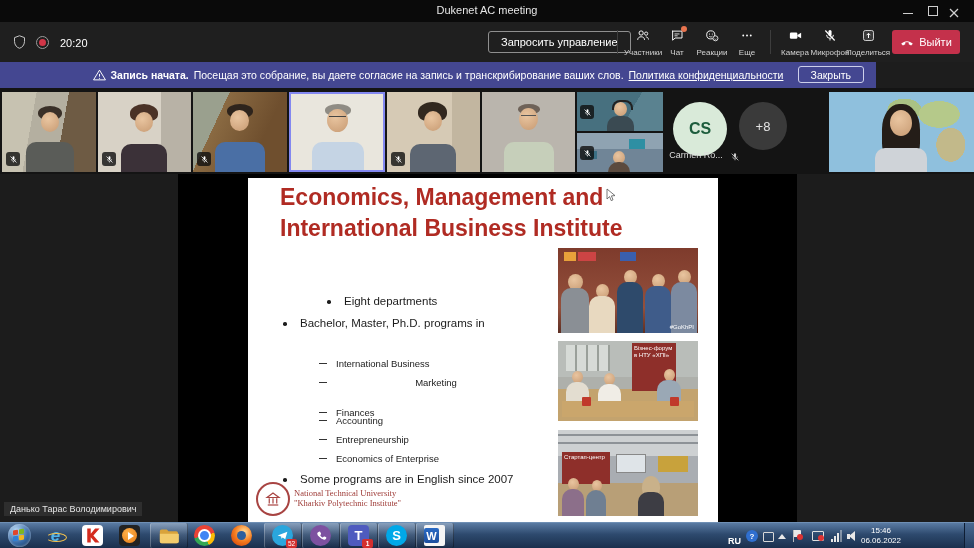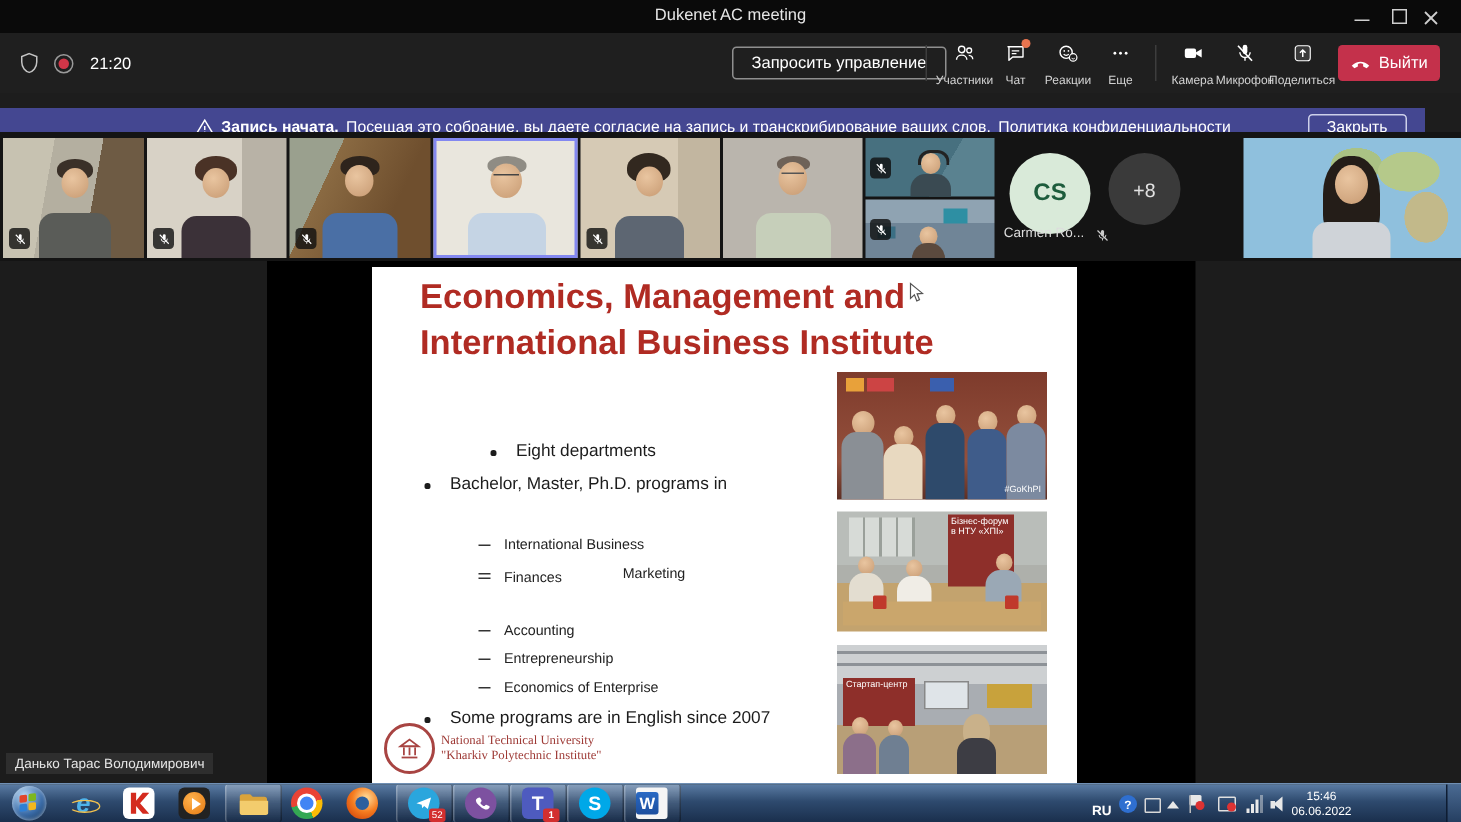--- a/index.html
+++ b/index.html
@@ -20,21 +20,21 @@
   .req-btn{position:absolute;left:488px;top:9px;height:22px;line-height:20px;padding:0 12px;border:1px solid #8f8f8f;
            border-radius:3px;font-size:11px;color:#fff;background:transparent;cursor:pointer;}
   .tb-div{position:absolute;top:8px;width:1px;height:24px;background:#3d3d3d;}
   .tb-item{position:absolute;top:6px;width:44px;text-align:center;cursor:pointer;color:#fff;}
   .tb-item .lbl{display:block;font-size:8px;color:#d2d2d2;margin-top:1px;}
   .tb-item svg{display:inline-block;}
   .chat-badge{position:absolute;left:26px;top:-2px;width:6px;height:6px;border-radius:50%;background:#e8744f;}
   .leave-btn{position:absolute;left:892px;top:8px;width:68px;height:24px;background:#c4314b;border-radius:3px;
              color:#fff;font-size:11px;display:flex;align-items:center;justify-content:center;gap:5px;cursor:pointer;}
   
-  .banner{position:absolute;left:0;top:72px;width:950px;height:26px;background:#444791;color:#fff;}
+  .banner{position:absolute;left:0;top:62px;width:876px;height:26px;background:#444791;color:#fff;}
   .banner-content{position:absolute;left:0;top:0;width:100%;height:26px;display:flex;align-items:center;justify-content:center;
                   font-size:10.5px;gap:5px;}
   .banner-bold{font-weight:bold;}
   .banner-link{text-decoration:underline;cursor:pointer;}
   .banner-close{position:absolute;right:12px;top:4px;height:17px;line-height:16px;padding:0 12px;border:1px solid #cdd0ea;
                 border-radius:3px;font-size:10.5px;color:#fff;background:transparent;cursor:pointer;}
   
   .strip{position:absolute;left:0;top:88px;width:974px;height:86px;background:#141414;}
   .tile{position:absolute;top:4px;height:80px;background:#333;overflow:hidden;cursor:pointer;}
   .tile.speaking{box-sizing:border-box;border:2px solid #8388f0;}
@@ -109,21 +109,21 @@
     </div>
   </div>
 
   <div class="toolbar">
     <svg width="15" height="16" viewBox="0 0 24 24" style="position:absolute;left:12px;top:12px;">
       <path d="M12 2 L20 5 V11 C20 17 16 21 12 22 C8 21 4 17 4 11 V5 Z" fill="none" stroke="#c4c4c4" stroke-width="1.6"></path>
       </svg>
     <span class="rec-ring">
         <span class="rec-dot"></span>
       </span>
-    <span class="timer">21:20</span>
+    <span class="timer">20:20</span>
 
     <button class="req-btn">Запросить управление</button>
     <div class="tb-div" style="left:617px;"></div>
 
     <div class="tb-item" style="left:621px;">
       <svg width="16" height="15" viewBox="0 0 24 24">
         <circle cx="9" cy="8" r="3.4" fill="none" stroke="#fff" stroke-width="1.5"></circle>
         <path d="M3.5 19c0-3 2.4-5 5.5-5s5.5 2 5.5 5" fill="none" stroke="#fff" stroke-width="1.5"></path>
         <circle cx="17" cy="9" r="2.6" fill="none" stroke="#fff" stroke-width="1.4"></circle>
         <path d="M16.5 14.2c2.6.2 4.3 2 4.3 4.3" fill="none" stroke="#fff" stroke-width="1.4"></path>
@@ -354,21 +354,21 @@
 
         <svg class="cursor" width="11" height="14" viewBox="0 0 11 14">
           <path d="M1 1 L1 11 L3.6 8.6 L5.2 12.6 L7 11.8 L5.4 7.9 L9 7.6 Z" fill="#fff" stroke="#555" stroke-width="0.8"></path>
           </svg>
 
         <div class="bullet" style="top:116px;margin-left:44px;">Eight departments</div>
         <div class="bullet" style="top:138px;">Bachelor, Master, Ph.D. programs in</div>
 
         <div class="sub" style="top:180px;">International Business</div>
         <div class="sub" style="top:199px;text-align:center;">Marketing</div>
-        <div class="sub" style="top:202px;">Finances</div>
+        <div class="sub" style="top:229px;">Finances</div>
         <div class="sub" style="top:256px;">Entrepreneurship</div>
         <div class="sub" style="top:237px;">Accounting</div>
         <div class="sub" style="top:275px;">Economics of Enterprise</div>
 
         <div class="bullet" style="top:294px;">Some programs are in English since 2007</div>
 
         <div class="seal">
           <svg width="18" height="18" viewBox="0 0 24 24">
             <path d="M4 10 L12 4 L20 10 Z" fill="none" stroke="#a84442" stroke-width="1.6"></path>
             <line x1="7" y1="11" x2="7" y2="18" stroke="#a84442" stroke-width="1.6"></line>

